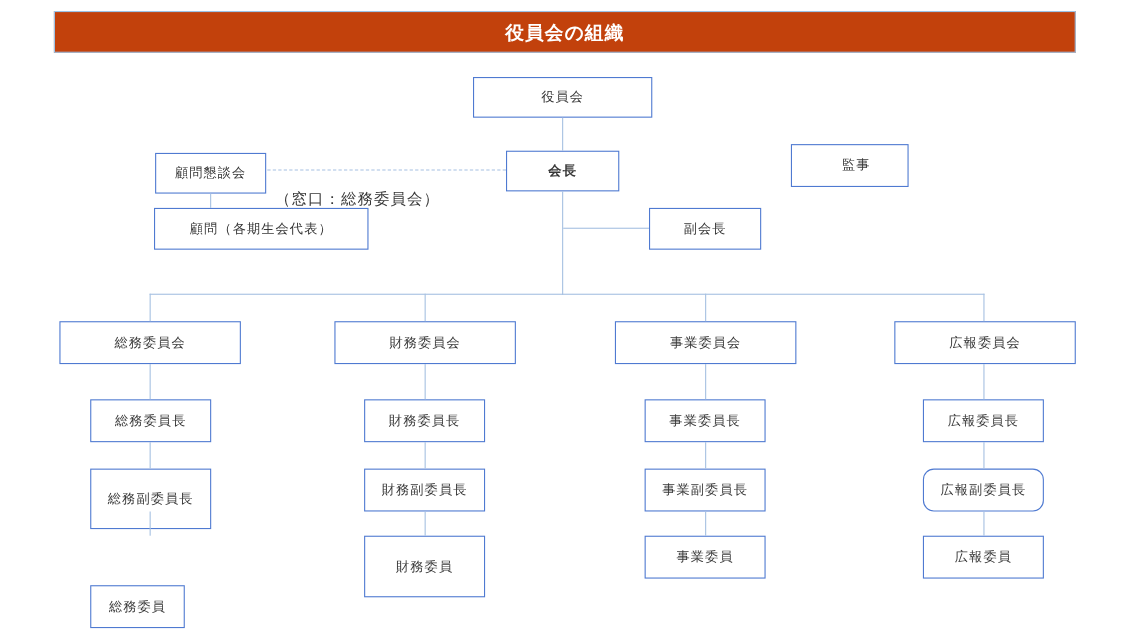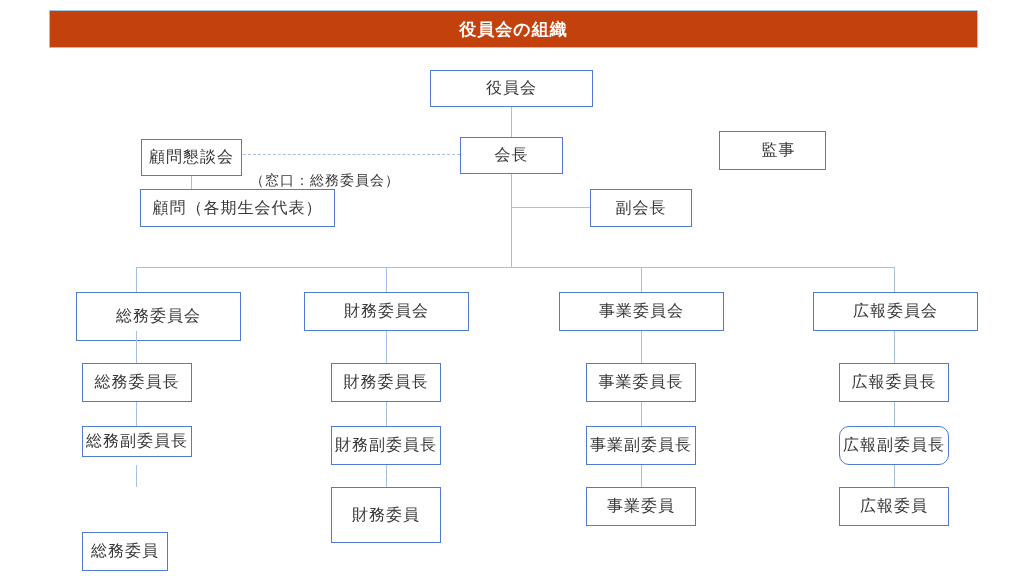--- a/index.html
+++ b/index.html
@@ -20,21 +20,21 @@
     display: flex; align-items: center; justify-content: center;
     color: #ffffff; font-weight: bold; font-size: 17px;
     letter-spacing: 1px;
   }
   .box {
     position: absolute;
     background: #ffffff;
     border: 1.6px solid #4f7ad1;
     box-sizing: border-box;
     display: flex; align-items: center; justify-content: center;
-    font-size: 16px; color: #373737;
+    font-size: 12px; color: #373737;
     white-space: nowrap;
     letter-spacing: 1px;
   }
   .note {
     position: absolute;
     font-size: 14px; color: #373737;
     white-space: nowrap;
     letter-spacing: 1px;
   }
   .vline { position: absolute; width: 1.4px; background: #a6c0e2; }
@@ -45,43 +45,43 @@
 <body>
 
 <div class="stage">
 
   <div class="title-bar">
     <span>役員会の組織</span>
   </div>
 
   <div class="box" style="left:430px; top:70px; width:163px; height:37px;">役員会</div>
 
-  <div class="box" style="left:460px; top:137px; width:103px; height:37px;">会長</div>
+  <div class="box" style="left:460px; top:137px; width:103px; height:37px;font-weight:bold;">会長</div>
 
   <div class="box" style="left:719px; top:131px; width:107px; height:39px;padding-left:12px;">監事</div>
 
   <div class="box" style="left:141px; top:139px; width:101px; height:37px;">顧問懇談会</div>
 
   <div class="box" style="left:140px; top:189px; width:195px; height:38px;">顧問（各期生会代表）</div>
 
   <div class="note" style="left:250px; top:172px;">（窓口：総務委員会）</div>
 
   <div class="box" style="left:590px; top:189px; width:102px; height:38px;">副会長</div>
 
-  <div class="box" style="left:54px;  top:292px; width:165px; height:49px;margin-left:22px;">総務委員会</div>
+  <div class="box" style="left:54px;  top:292px; width:165px; height:39px;">総務委員会</div>
   <div class="box" style="left:304px; top:292px; width:165px; height:39px;">財務委員会</div>
   <div class="box" style="left:559px; top:292px; width:165px; height:39px;">事業委員会</div>
   <div class="box" style="left:813px; top:292px; width:165px; height:39px;">広報委員会</div>
 
   <div class="box" style="left:82px;  top:363px; width:110px; height:39px;">総務委員長</div>
   <div class="box" style="left:331px; top:363px; width:110px; height:39px;">財務委員長</div>
   <div class="box" style="left:586px; top:363px; width:110px; height:39px;">事業委員長</div>
   <div class="box" style="left:839px; top:363px; width:110px; height:39px;">広報委員長</div>
 
-  <div class="box" style="left:82px;  top:426px; width:110px; height:31px;">総務副委員長</div>
+  <div class="box" style="left:82px;  top:426px; width:110px; height:55px;">総務副委員長</div>
   <div class="box" style="left:331px; top:426px; width:110px; height:39px;font-family:Liberation Mono, monospace;">財務副委員長</div>
   <div class="box" style="left:586px; top:426px; width:110px; height:39px;">事業副委員長</div>
   <div class="box" style="left:839px; top:426px; width:110px; height:39px;border-radius:10px;">広報副委員長</div>
 
   <div class="box" style="left:82px;  top:487px; width:86px; height:39px;margin-top:45px;">総務委員</div>
   <div class="box" style="left:331px; top:487px; width:110px; height:56px;">財務委員</div>
   <div class="box" style="left:586px; top:487px; width:110px; height:39px;">事業委員</div>
   <div class="box" style="left:839px; top:487px; width:110px; height:39px;">広報委員</div>
 
   <div class="vline" style="left:511px; top:107px; height:30px;"></div>

